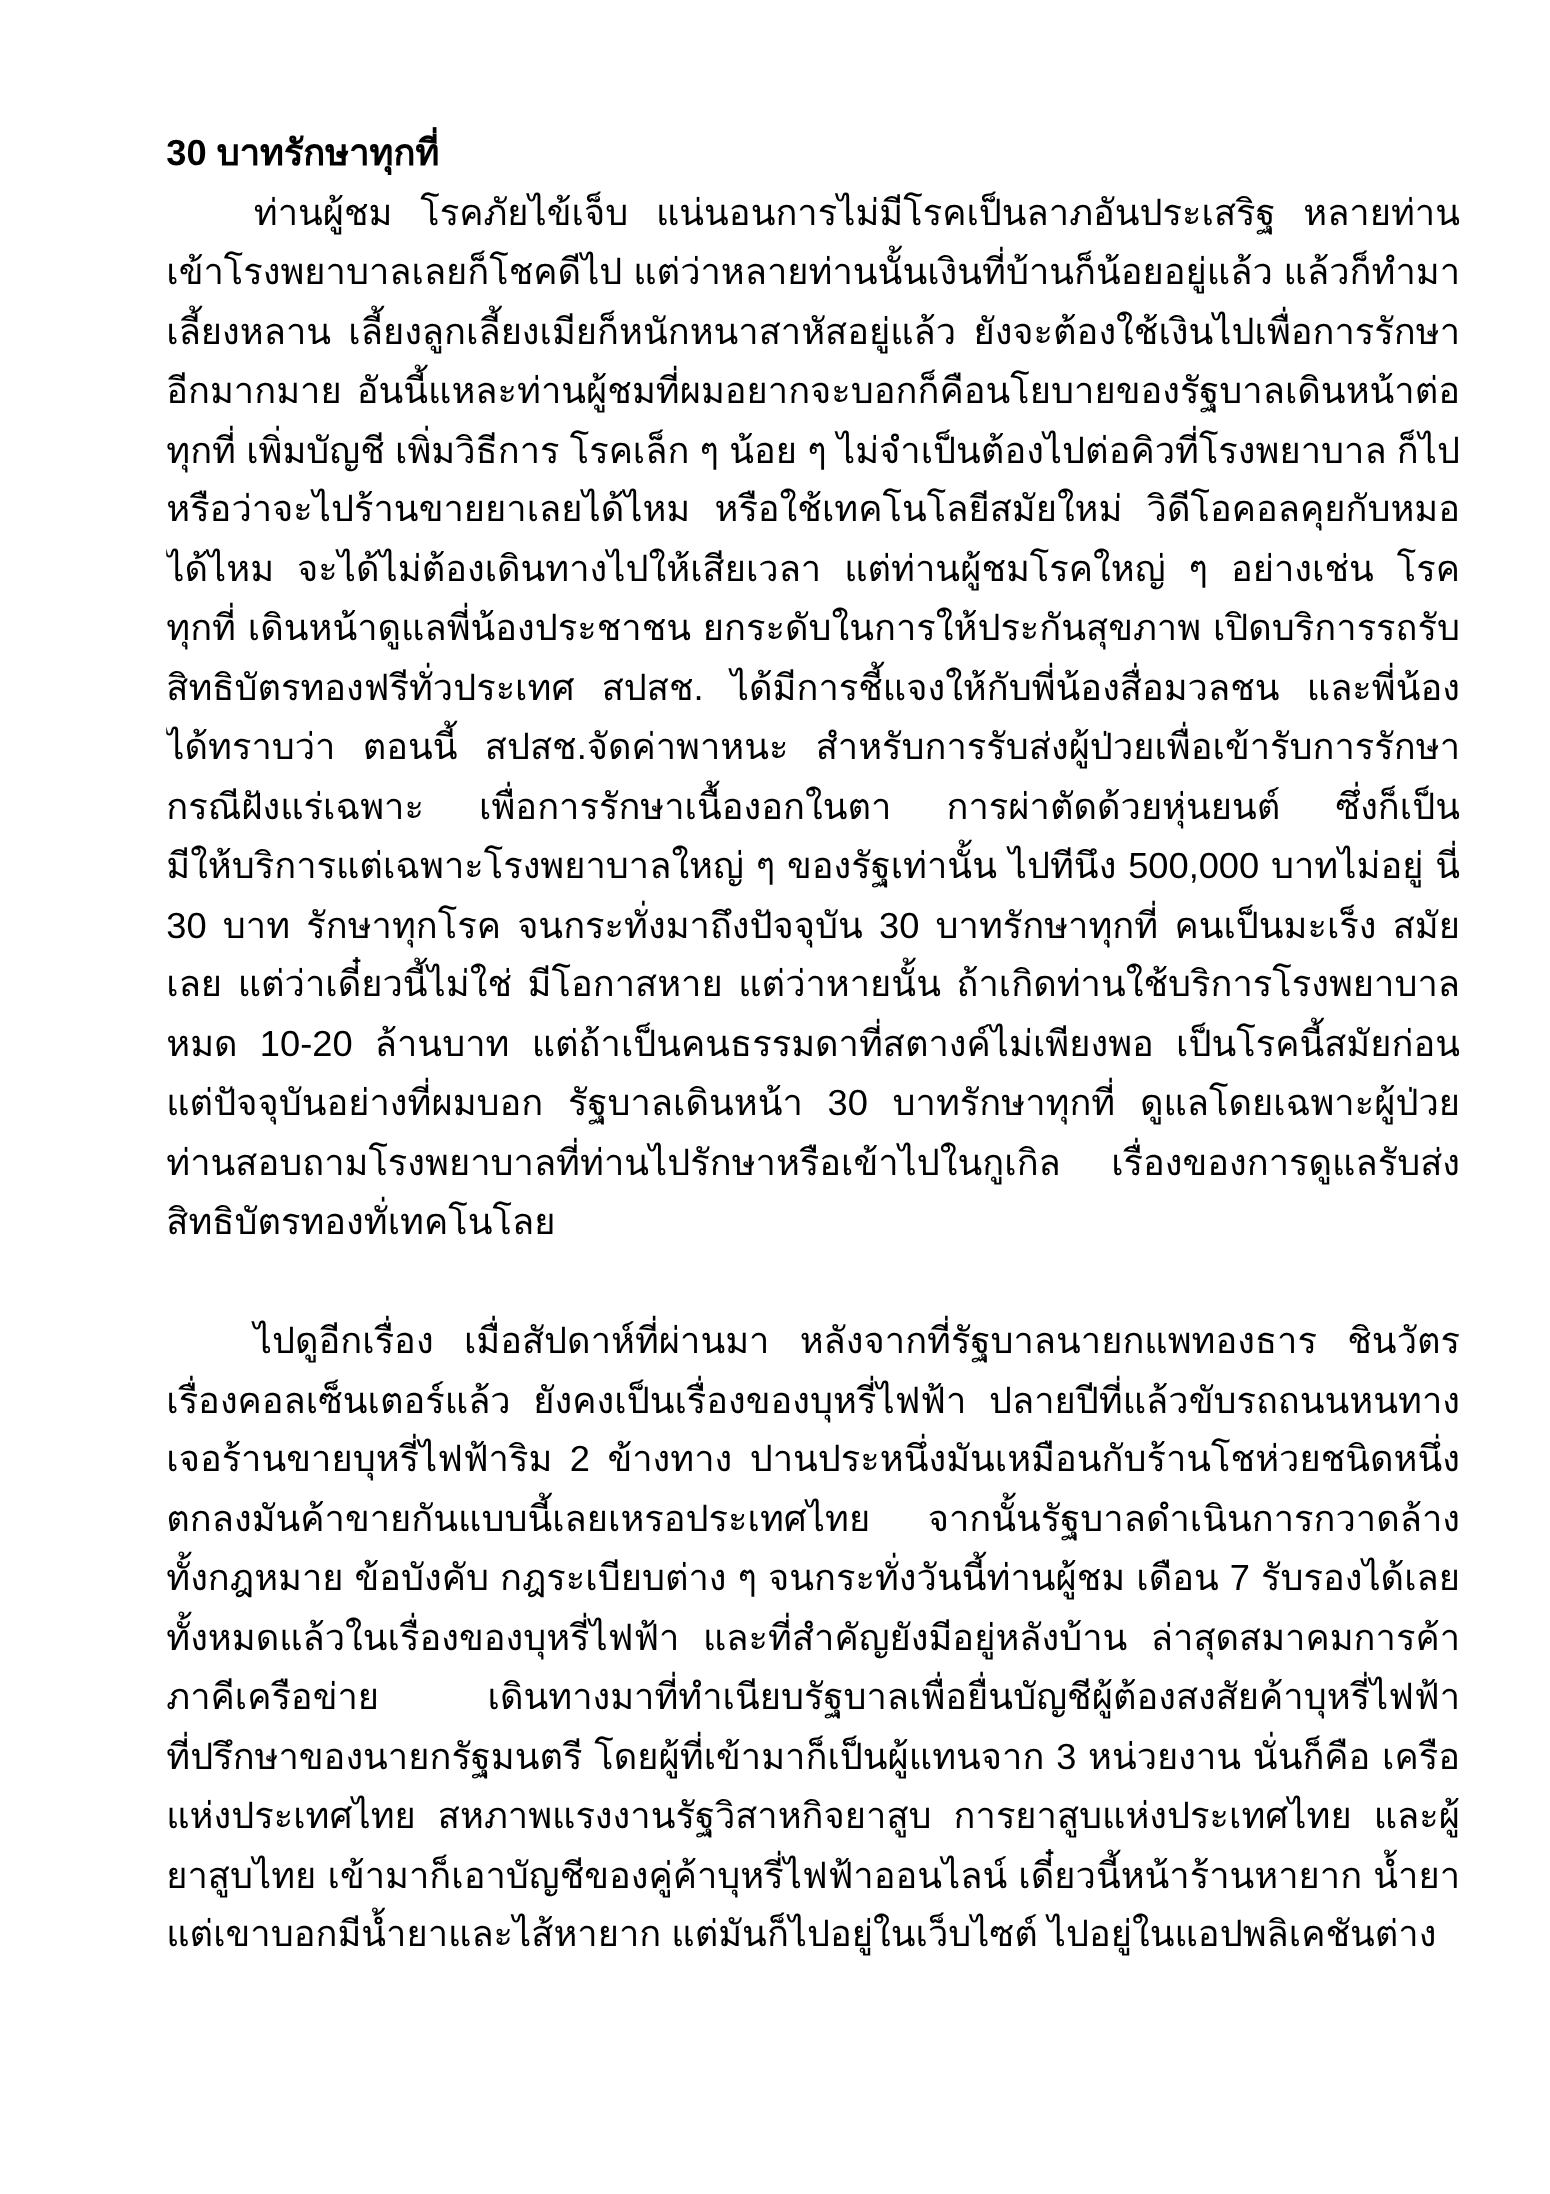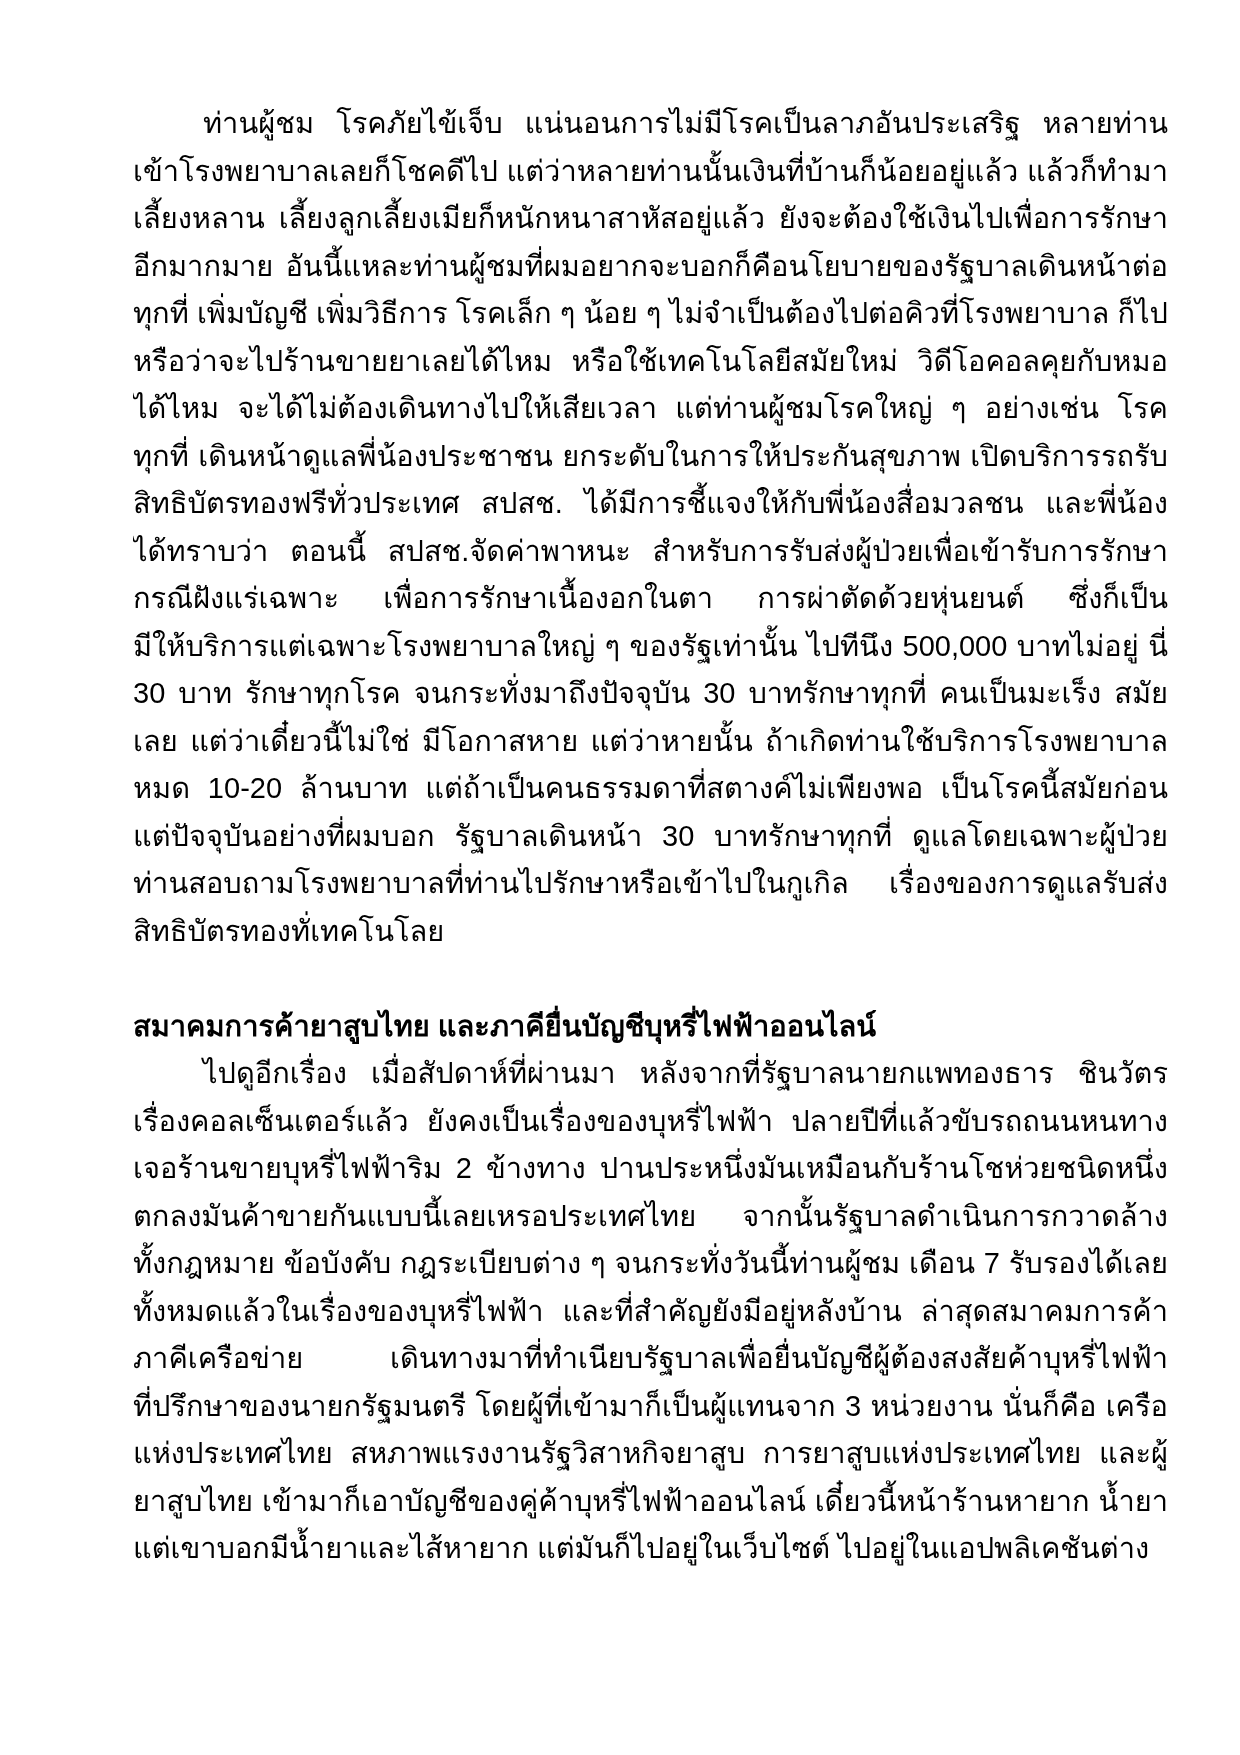--- a/index.html
+++ b/index.html
@@ -41,20 +41,21 @@
   .blank {
     height: 47.5px;
   }
 </style>
 </head>
 <body>
 
 <div class="page">
 
   <section>
+    <h2 class="heading">30 บาทรักษาทุกที่</h2>
     <div class="line justify indent">ท่านผู้ชม โรคภัยไข้เจ็บ แน่นอนการไม่มีโรคเป็นลาภอันประเสริฐ หลายท่านบอกว่าชีวิตโตมา ไม่เคย</div>
     <div class="line justify">เข้าโรงพยาบาลเลยก็โชคดีไป แต่ว่าหลายท่านนั้นเงินที่บ้านก็น้อยอยู่แล้ว แล้วก็ทำมาหากินเลี้ยงลูก</div>
     <div class="line justify">เลี้ยงหลาน เลี้ยงลูกเลี้ยงเมียก็หนักหนาสาหัสอยู่แล้ว ยังจะต้องใช้เงินไปเพื่อการรักษาพยาบาลอื่น ๆ</div>
     <div class="line justify">อีกมากมาย อันนี้แหละท่านผู้ชมที่ผมอยากจะบอกก็คือนโยบายของรัฐบาลเดินหน้าต่อเนื่อง 30 บาท รักษา</div>
     <div class="line justify">ทุกที่ เพิ่มบัญชี เพิ่มวิธีการ โรคเล็ก ๆ น้อย ๆ ไม่จำเป็นต้องไปต่อคิวที่โรงพยาบาล ก็ไปตามคลินิกได้ไหม</div>
     <div class="line justify">หรือว่าจะไปร้านขายยาเลยได้ไหม หรือใช้เทคโนโลยีสมัยใหม่ วิดีโอคอลคุยกับหมอได้ไหม สอบถามคุณหมอ</div>
     <div class="line justify">ได้ไหม จะได้ไม่ต้องเดินทางไปให้เสียเวลา แต่ท่านผู้ชมโรคใหญ่ ๆ อย่างเช่น โรคมะเร็ง ข่าวดี 30 บาท รักษา</div>
     <div class="line justify">ทุกที่ เดินหน้าดูแลพี่น้องประชาชน ยกระดับในการให้ประกันสุขภาพ เปิดบริการรถรับส่งผู้ป่วยมะเร็ง</div>
     <div class="line justify">สิทธิบัตรทองฟรีทั่วประเทศ สปสช. ได้มีการชี้แจงให้กับพี่น้องสื่อมวลชน และพี่น้องประชาชนที่เป็นโรคมะเร็ง</div>
     <div class="line justify">ได้ทราบว่า ตอนนี้ สปสช.จัดค่าพาหนะ สำหรับการรับส่งผู้ป่วยเพื่อเข้ารับการรักษาด้วยรังสีโปรตอน หรือว่า</div>
@@ -64,21 +65,20 @@
     <div class="line justify">เลย แต่ว่าเดี๋ยวนี้ไม่ใช่ มีโอกาสหาย แต่ว่าหายนั้น ถ้าเกิดท่านใช้บริการโรงพยาบาลเอกชน เป็นเศรษฐีไม่ว่ากัน</div>
     <div class="line justify">หมด 10-20 ล้านบาท แต่ถ้าเป็นคนธรรมดาที่สตางค์ไม่เพียงพอ เป็นโรคนี้สมัยก่อนเค้าบอกว่าจองเมรุเลย</div>
     <div class="line justify">แต่ปัจจุบันอย่างที่ผมบอก รัฐบาลเดินหน้า 30 บาทรักษาทุกที่ ดูแลโดยเฉพาะผู้ป่วยมะเร็ง รายละเอียดไม่ยาก</div>
     <div class="line justify">ท่านสอบถามโรงพยาบาลที่ท่านไปรักษาหรือเข้าไปในกูเกิล เรื่องของการดูแลรับส่งฟรีกับผู้ป่วยมะเร็ง</div>
     <div class="line">สิทธิบัตรทองทั่เทคโนโลย</div>
   </section>
 
   <div class="blank"></div>
 
   <section>
-    <h2 class="heading">สมาคมการค้ายาสูบไทย และภาคียื่นบัญชีบุหรี่ไฟฟ้าออนไลน์</h2>
     <div class="line justify indent">ไปดูอีกเรื่อง เมื่อสัปดาห์ที่ผ่านมา หลังจากที่รัฐบาลนายกแพทองธาร ชินวัตร เดินหน้าแก้ไขปัญหา</div>
     <div class="line justify">เรื่องคอลเซ็นเตอร์แล้ว ยังคงเป็นเรื่องของบุหรี่ไฟฟ้า ปลายปีที่แล้วขับรถถนนหนทางไปที่ไหนก็แล้วแต่ ท่านจะ</div>
     <div class="line justify">เจอร้านขายบุหรี่ไฟฟ้าริม 2 ข้างทาง ปานประหนึ่งมันเหมือนกับร้านโชห่วยชนิดหนึ่ง เราก็เกิดคำถามว่า</div>
     <div class="line justify">ตกลงมันค้าขายกันแบบนี้เลยเหรอประเทศไทย จากนั้นรัฐบาลดำเนินการกวาดล้างจับกุมและแก้ไขปัญหา</div>
     <div class="line justify">ทั้งกฎหมาย ข้อบังคับ กฎระเบียบต่าง ๆ จนกระทั่งวันนี้ท่านผู้ชม เดือน 7 รับรองได้เลยว่าหายไปจากสารบบ</div>
     <div class="line justify">ทั้งหมดแล้วในเรื่องของบุหรี่ไฟฟ้า และที่สำคัญยังมีอยู่หลังบ้าน ล่าสุดสมาคมการค้ายาสูบไทยและ</div>
     <div class="line justify">ภาคีเครือข่าย เดินทางมาที่ทำเนียบรัฐบาลเพื่อยื่นบัญชีผู้ต้องสงสัยค้าบุหรี่ไฟฟ้าออนไลน์ให้กับคณะทำงานของ</div>
     <div class="line justify">ที่ปรึกษาของนายกรัฐมนตรี โดยผู้ที่เข้ามาก็เป็นผู้แทนจาก 3 หน่วยงาน นั่นก็คือ เครือข่ายชาวไร่ยาสูบ</div>
     <div class="line justify">แห่งประเทศไทย สหภาพแรงงานรัฐวิสาหกิจยาสูบ การยาสูบแห่งประเทศไทย และผู้แทนสมาคมการค้า</div>
     <div class="line justify">ยาสูบไทย เข้ามาก็เอาบัญชีของคู่ค้าบุหรี่ไฟฟ้าออนไลน์ เดี๋ยวนี้หน้าร้านหายาก น้ำยา ไส้ ผมไม่ได้สูบเลยไม่รู้</div>

